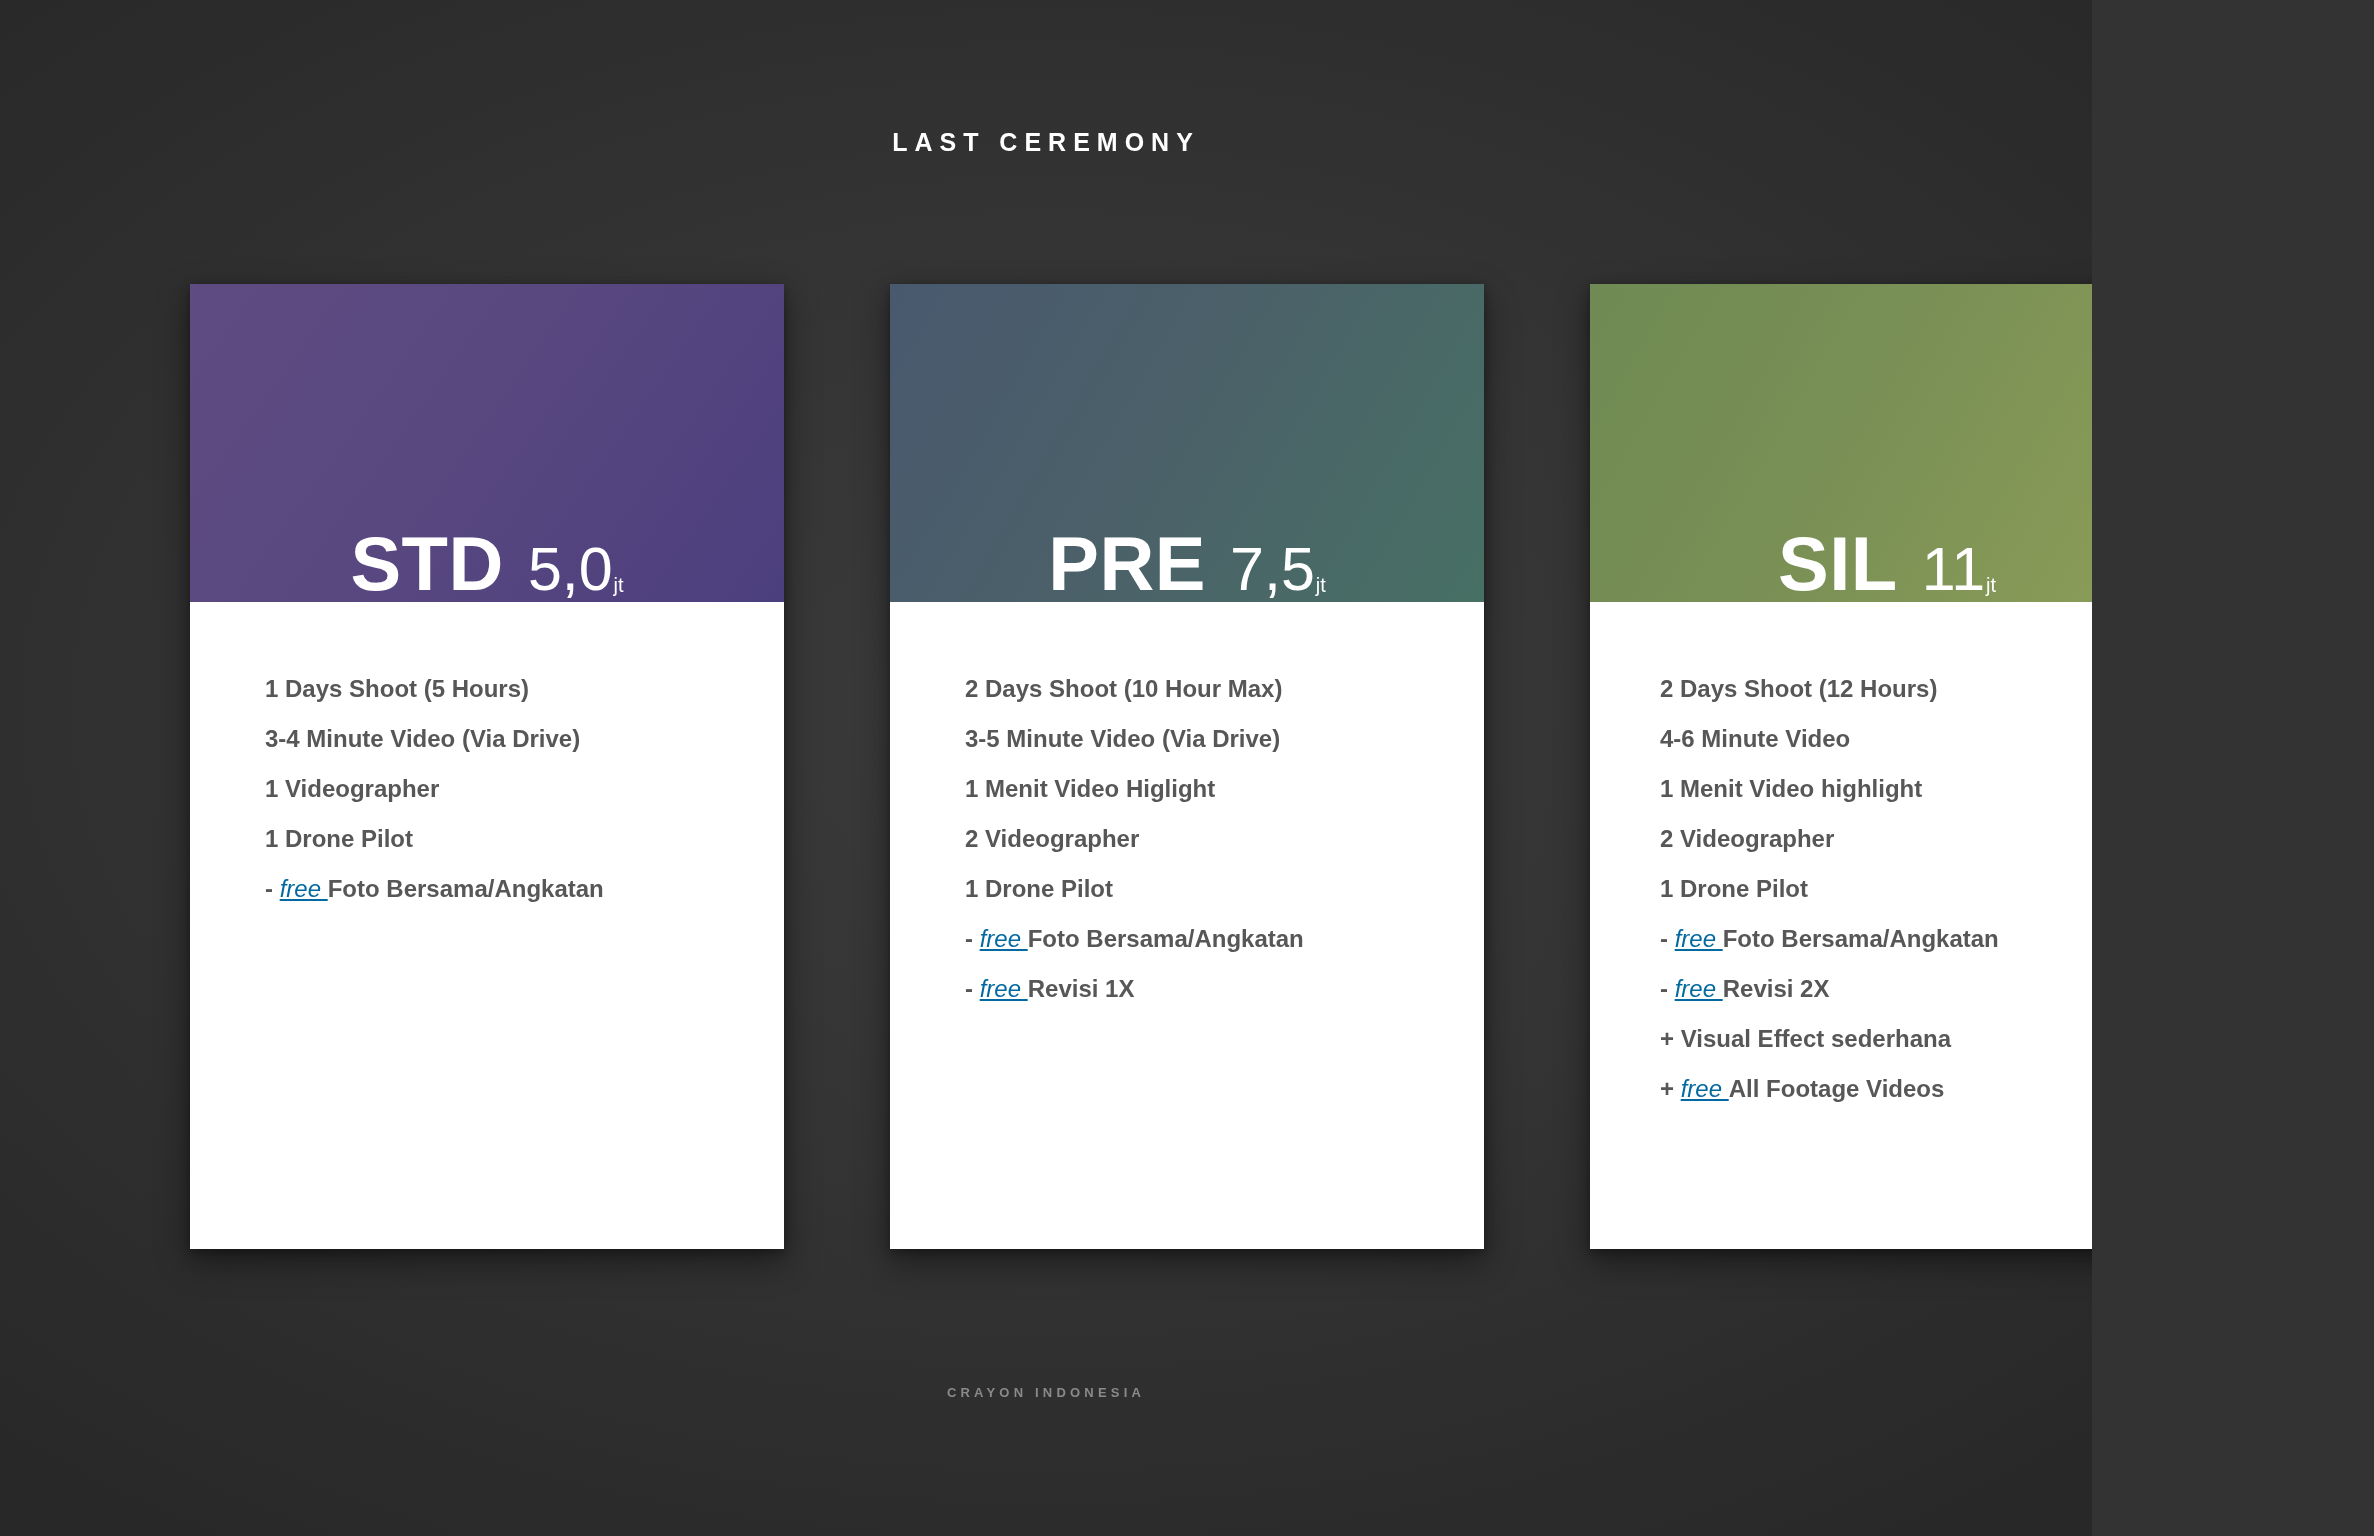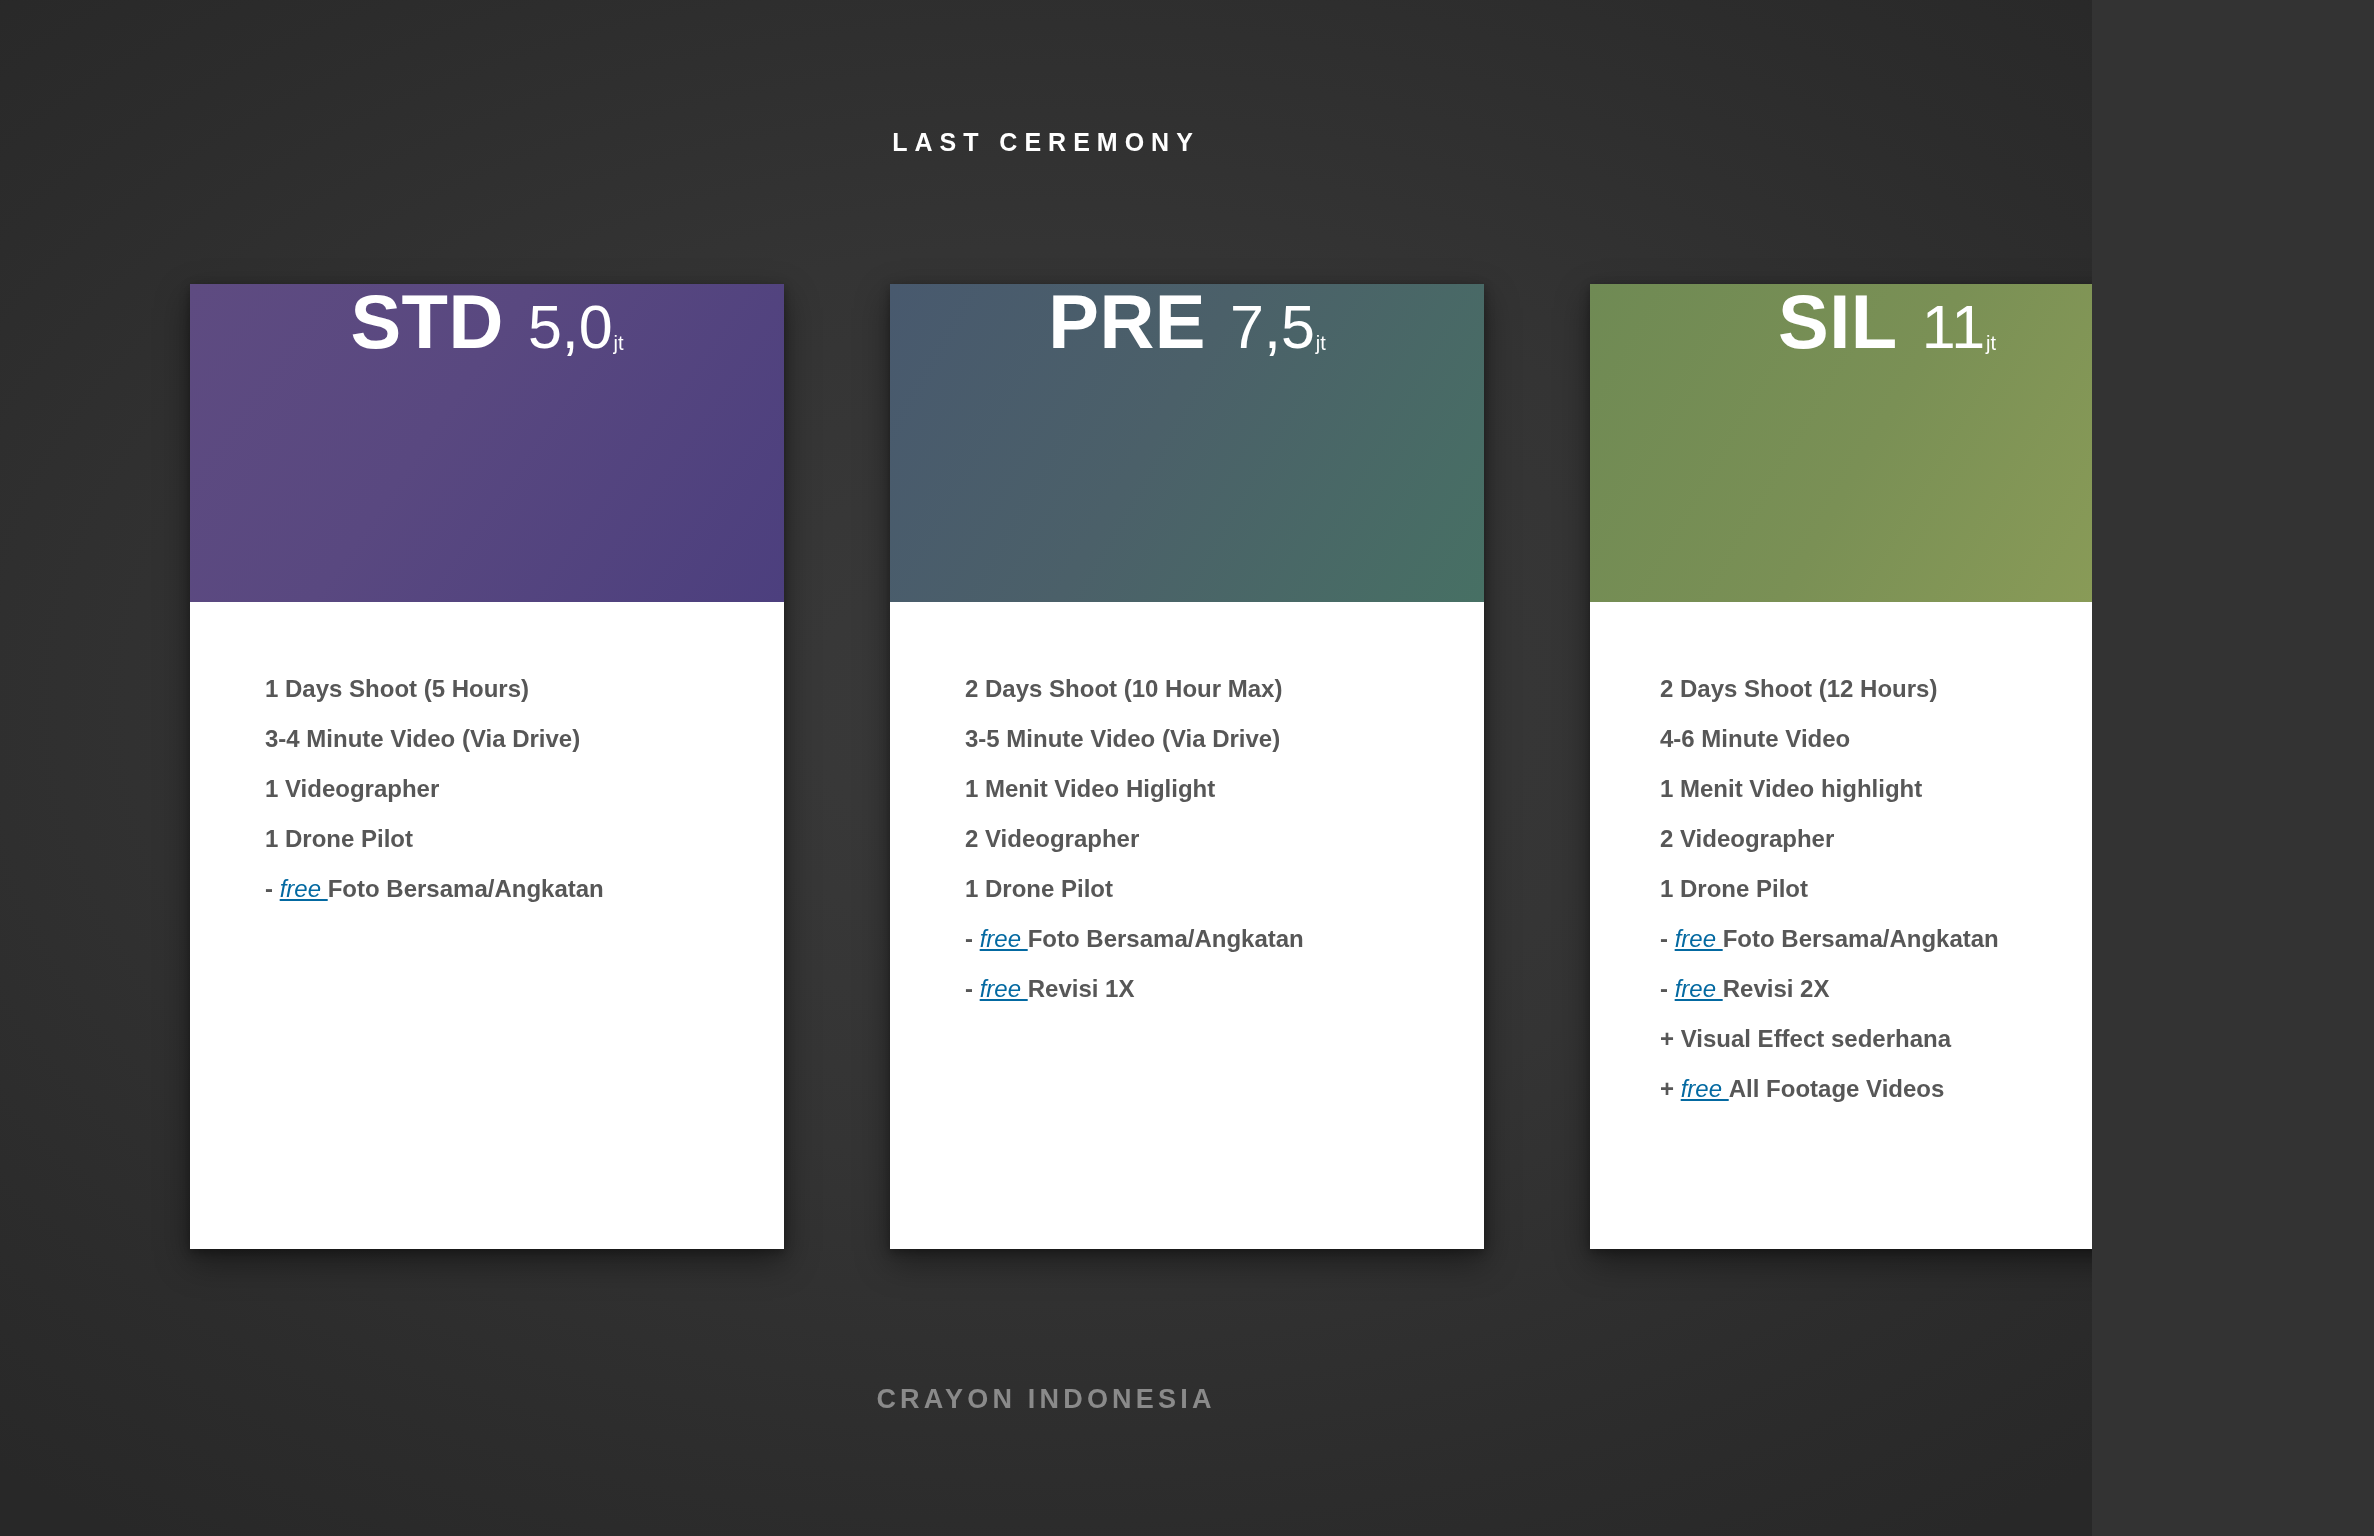--- a/index.html
+++ b/index.html
@@ -55,21 +55,21 @@
     display: flex;
     flex-direction: column;
     background: #ffffff;
     box-shadow: 0 13px 32px rgba(0,0,0,0.42), 0 2.8px 9.3px rgba(0,0,0,0.30);
   }
 
   .card-header {
     height: 318px;
     flex: 0 0 318px;
     display: flex;
-    align-items: flex-start;
+    align-items: flex-end;
     justify-content: center;
     position: relative;
   }
 
   .card-header.std {
     background: linear-gradient(125deg, #5e4b81 0%, #594880 42%, #4c3f7e 100%);
   }
   .card-header.pre {
     background: linear-gradient(120deg, #48596e 0%, #4b6069 45%, #477064 100%);
   }
@@ -148,21 +148,21 @@
   .card-body.sil .feature-list { padding-left: 54px; }
 
   
   .page-footer {
     position: absolute;
     top: 1386px;
     left: 0;
     width: 100%;
     text-align: center;
     color: #8a8a8a;
-    font-size: 27px;
+    font-size: 13px;
     font-weight: bold;
     letter-spacing: 4.2px;
     line-height: 1;
   }
 </style>
 </head>
 <body>
 
 <div id="page">
 

